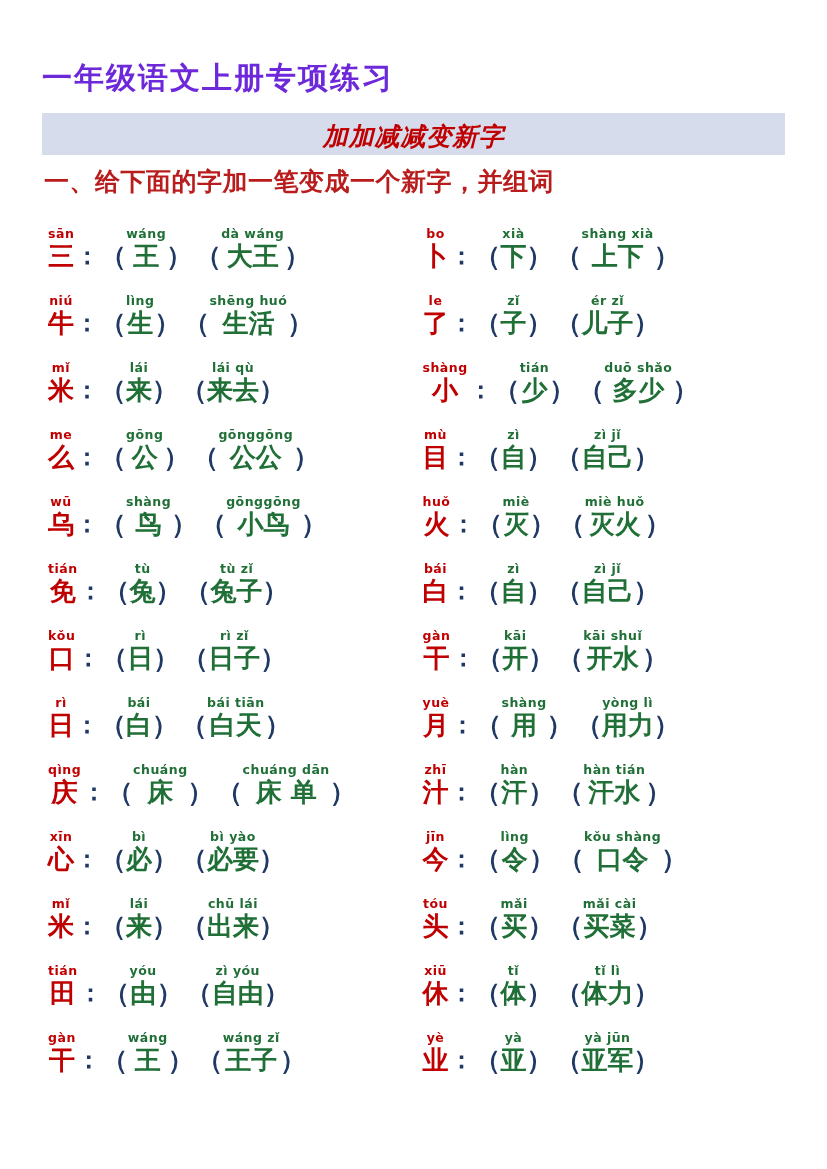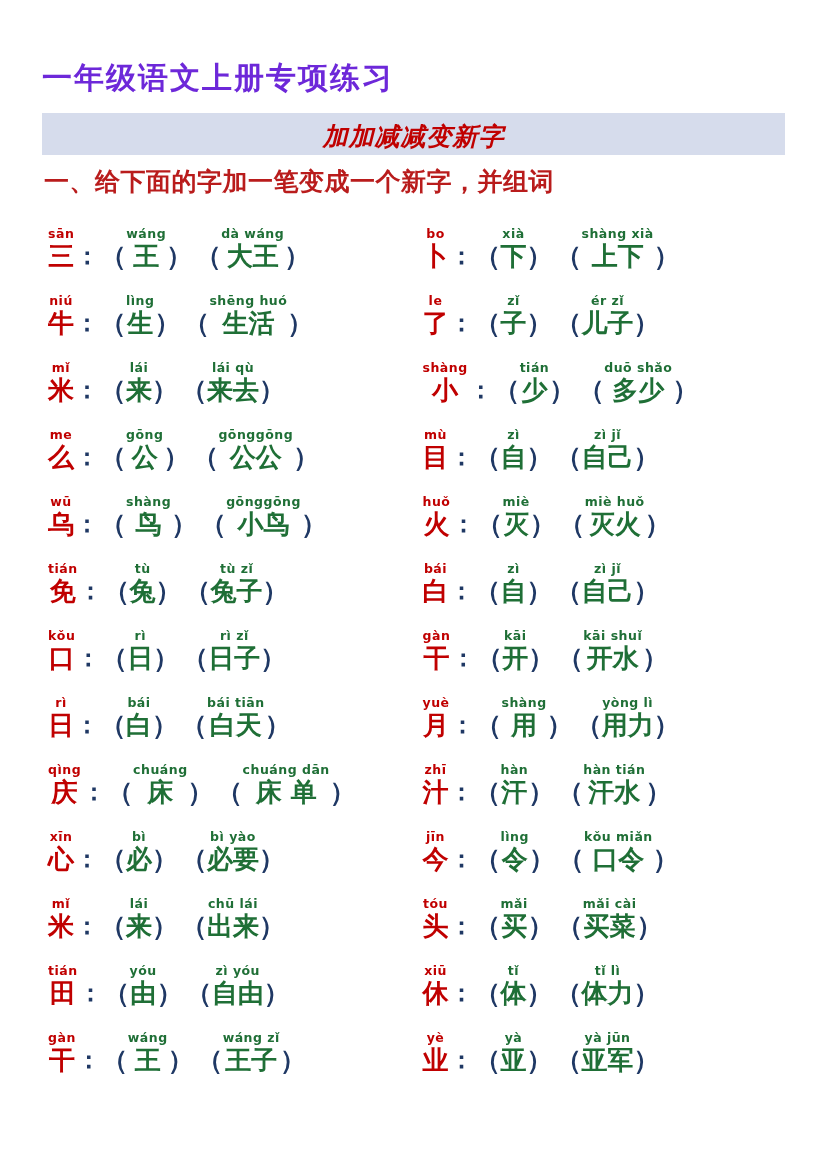--- a/index.html
+++ b/index.html
@@ -511,21 +511,21 @@
         <span class="colon">：</span>
         <span class="paren">（</span>
         <div class="unit green">
           <div class="py">lìng</div>
           <div class="hz">令</div>
         </div>
         <span class="paren">）</span>
         <span class="gap"></span>
         <span class="paren">（</span>
         <div class="unit green">
-          <div class="py">kǒu miǎn</div>
+          <div class="py">kǒu shàng</div>
           <div class="hz">口令</div>
         </div>
         <span class="paren">）</span>
       </div>
       <div class="row">
         <div class="unit red">
           <div class="py">mǐ</div>
           <div class="hz">米</div>
         </div>
         <span class="colon">：</span>

